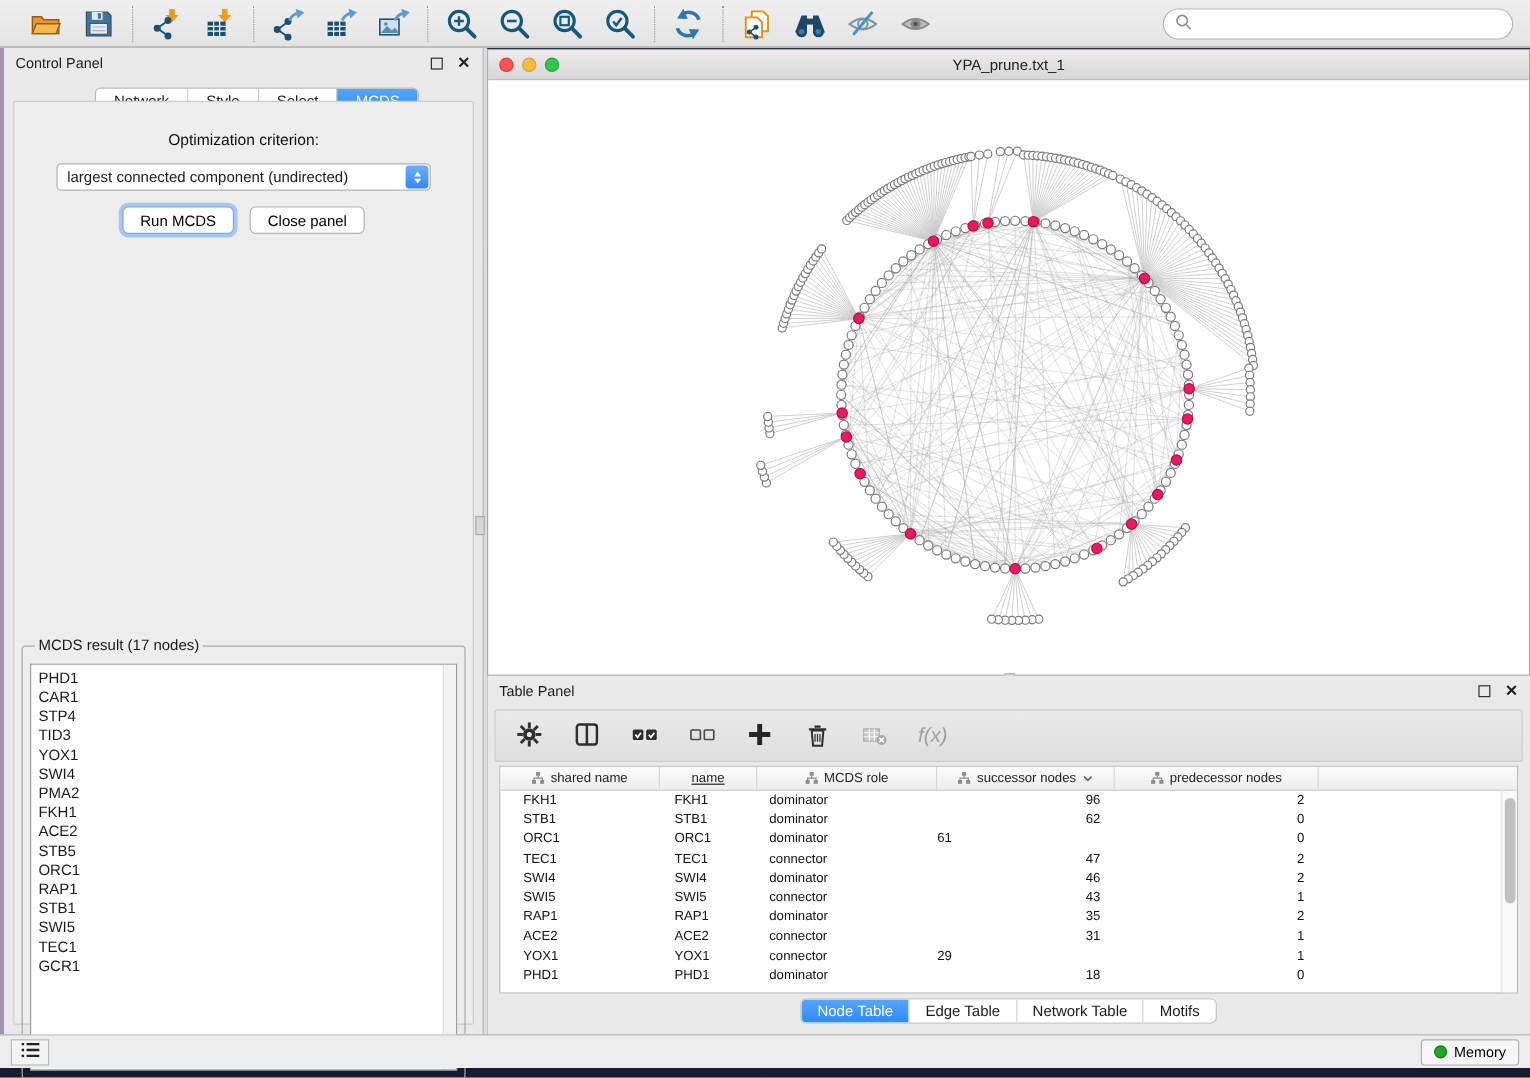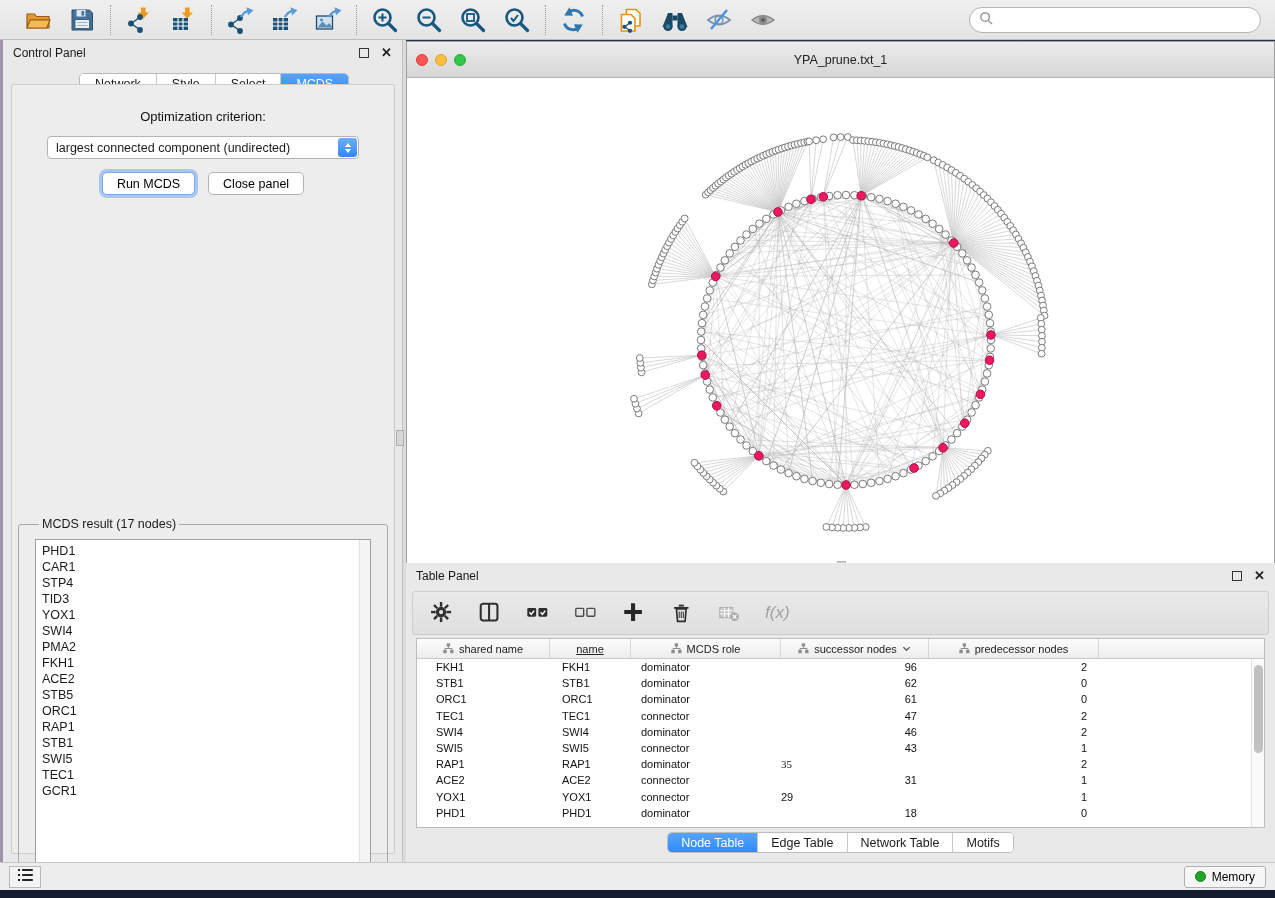--- a/index.html
+++ b/index.html
@@ -59,36 +59,36 @@
   .stepper i { width:0; height:0; border-left:3.5px solid transparent; border-right:3.5px solid transparent; }
   .stepper i.up { border-bottom:4px solid #fff; }
   .stepper i.down { border-top:4px solid #fff; }
   .btn-row { display:flex; justify-content:center; gap:13px; margin-top:13px; }
   .mac-btn {
     height:23px; padding:0 14px; background:#fff; border:1px solid #b3b3b3; border-radius:5px;
     font-size:12.5px; font-family:"Liberation Sans",sans-serif; cursor:default;
   }
   .mac-btn.focused { border-color:#7aa9e8; box-shadow:0 0 0 3px rgba(100,160,245,.5); }
   .mcds-box {
-    position:absolute; left:6px; top:432px; width:370px; height:368px;
-    border:1px solid #a9a9a9; border-radius:3px; padding:8px 16px 6px;
+    position:absolute; left:6px; top:446px; width:370px; height:368px;
+    border:1px solid #a9a9a9; border-radius:3px; padding:8px 6px 6px;
   }
   .mcds-box legend { font-size:12.5px; padding:0 3px; margin-left:4px; }
   .mcds-list {
     width:100%; height:100%; background:#fff; border:1px solid #9f9f9f; overflow:hidden; position:relative;
     padding:3px 0 0 6px; font-size:12.5px; line-height:16px;
   }
   .mcds-list .track { position:absolute; right:0; top:0; width:11px; height:100%; background:#f4f4f4; border-left:1px solid #e0e0e0; }
   
   .net-window {
     position:absolute; left:406px; top:41px; width:869px; height:522px;
     border:1px solid #9f9f9f; background:#fff;
   }
   .net-titlebar {
-    height:36px; background:linear-gradient(180deg,#ececec,#d6d6d6);
+    height:25px; background:linear-gradient(180deg,#ececec,#d6d6d6);
     border-bottom:1px solid #b2b2b2; display:flex; align-items:center; position:relative;
   }
   .lights { display:flex; gap:7px; margin-left:9px; }
   .light { width:12px; height:12px; border-radius:50%; }
   .light.red { background:#fc5551; border:1px solid #dd3e3a; }
   .light.yellow { background:#fdbe40; border:1px solid #e0a030; }
   .light.green { background:#35c749; border:1px solid #26a938; }
   .net-title { position:absolute; left:0; right:0; text-align:center; font-size:12.5px; color:#222; }
   .net-canvas { position:relative; width:867px; height:495px; background:#fff; }
   .h-grip { position:absolute; left:430px; bottom:-8px; width:9px; height:9px; background:#d8d8d8; border:1px solid #b0b0b0; }
@@ -1243,21 +1243,21 @@
           <div class="nt-cell" style="width: 133px; text-align: left; padding: 0px 0px 0px 19px;">STB1</div>
           <div class="nt-cell" style="width: 81px; text-align: left; padding: 0px 0px 0px 12px;">STB1</div>
           <div class="nt-cell" style="width: 150px; text-align: left; padding: 0px 0px 0px 10px;">dominator</div>
           <div class="nt-cell" style="width: 148px; text-align: right; padding: 0px 12px 0px 0px;">62</div>
           <div class="nt-cell" style="width: 170px; text-align: right; padding: 0px 12px 0px 0px;">0</div>
         </div>
         <div class="nt-row">
           <div class="nt-cell" style="width: 133px; text-align: left; padding: 0px 0px 0px 19px;">ORC1</div>
           <div class="nt-cell" style="width: 81px; text-align: left; padding: 0px 0px 0px 12px;">ORC1</div>
           <div class="nt-cell" style="width: 150px; text-align: left; padding: 0px 0px 0px 10px;">dominator</div>
-          <div class="nt-cell" style="width: 148px; text-align: right; padding: 0px 12px 0px 0px;">61</div>
+          <div class="nt-cell" style="width: 148px; padding: 0px 12px 0px 0px;">61</div>
           <div class="nt-cell" style="width: 170px; text-align: right; padding: 0px 12px 0px 0px;">0</div>
         </div>
         <div class="nt-row">
           <div class="nt-cell" style="width: 133px; text-align: left; padding: 0px 0px 0px 19px;">TEC1</div>
           <div class="nt-cell" style="width: 81px; text-align: left; padding: 0px 0px 0px 12px;">TEC1</div>
           <div class="nt-cell" style="width: 150px; text-align: left; padding: 0px 0px 0px 10px;">connector</div>
           <div class="nt-cell" style="width: 148px; text-align: right; padding: 0px 12px 0px 0px;">47</div>
           <div class="nt-cell" style="width: 170px; text-align: right; padding: 0px 12px 0px 0px;">2</div>
         </div>
         <div class="nt-row">
@@ -1271,21 +1271,21 @@
           <div class="nt-cell" style="width: 133px; text-align: left; padding: 0px 0px 0px 19px;">SWI5</div>
           <div class="nt-cell" style="width: 81px; text-align: left; padding: 0px 0px 0px 12px;">SWI5</div>
           <div class="nt-cell" style="width: 150px; text-align: left; padding: 0px 0px 0px 10px;">connector</div>
           <div class="nt-cell" style="width: 148px; text-align: right; padding: 0px 12px 0px 0px;">43</div>
           <div class="nt-cell" style="width: 170px; text-align: right; padding: 0px 12px 0px 0px;">1</div>
         </div>
         <div class="nt-row">
           <div class="nt-cell" style="width: 133px; text-align: left; padding: 0px 0px 0px 19px;">RAP1</div>
           <div class="nt-cell" style="width: 81px; text-align: left; padding: 0px 0px 0px 12px;">RAP1</div>
           <div class="nt-cell" style="width: 150px; text-align: left; padding: 0px 0px 0px 10px;">dominator</div>
-          <div class="nt-cell" style="width: 148px; text-align: left; padding: 0px 12px 0px 0px; font-family: Liberation Serif, serif;">35</div>
+          <div class="nt-cell" style="width: 148px; text-align: right; padding: 0px 12px 0px 0px;">35</div>
           <div class="nt-cell" style="width: 170px; text-align: right; padding: 0px 12px 0px 0px;">2</div>
         </div>
         <div class="nt-row">
           <div class="nt-cell" style="width: 133px; text-align: left; padding: 0px 0px 0px 19px;">ACE2</div>
           <div class="nt-cell" style="width: 81px; text-align: left; padding: 0px 0px 0px 12px;">ACE2</div>
           <div class="nt-cell" style="width: 150px; text-align: left; padding: 0px 0px 0px 10px;">connector</div>
           <div class="nt-cell" style="width: 148px; text-align: right; padding: 0px 12px 0px 0px;">31</div>
           <div class="nt-cell" style="width: 170px; text-align: right; padding: 0px 12px 0px 0px;">1</div>
         </div>
         <div class="nt-row">

